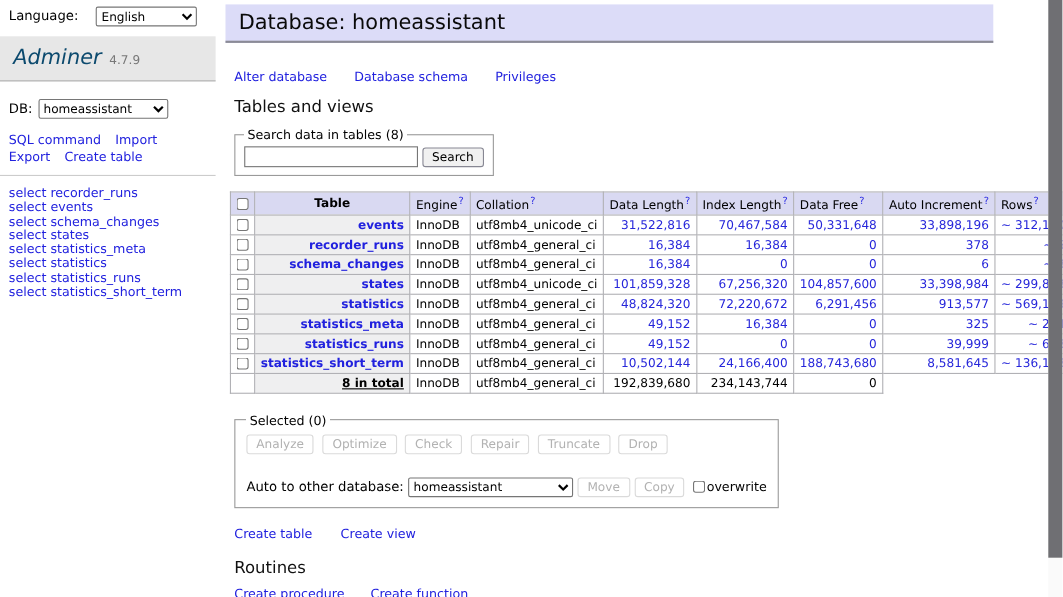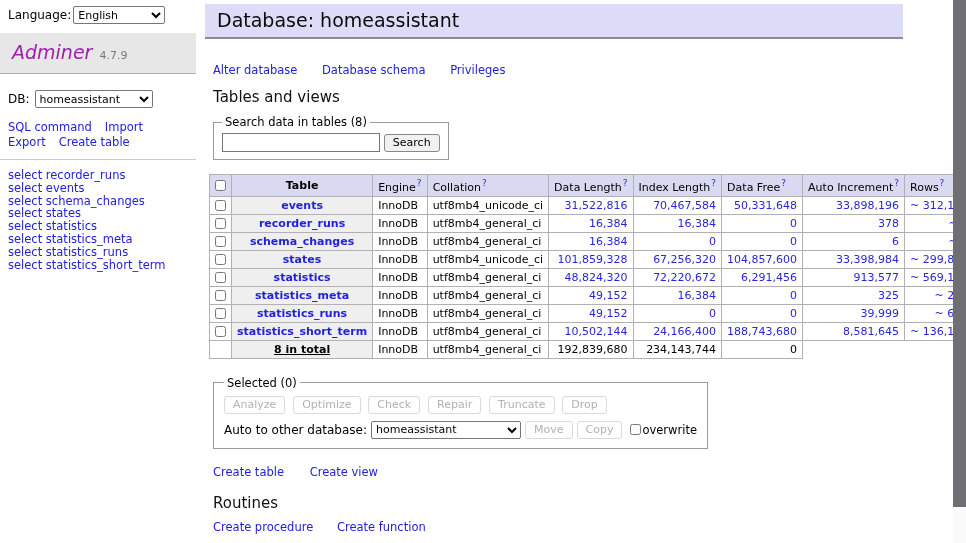--- a/index.html
+++ b/index.html
@@ -7,21 +7,21 @@
   body {
     width:966px; height:543px; position:relative; overflow:hidden;
     background:#fff; font-family:"DejaVu Sans","Liberation Sans",sans-serif;
     font-size:12px; color:#000;
   }
   a { color:#2121de; text-decoration:none; cursor:pointer; }
 
   
   #sidebar { position:absolute; left:0; top:0; width:196px; height:543px; }
   .lang-row { padding:6px 0 0 8px; font-size:12px; }
-  .lang-row select { margin-left:2px; }
+  .lang-row select { margin-left:16px; }
   select {
     font-family:inherit; font-size:11px; height:18px; border:1px solid #767676;
     background:#fff; border-radius:2px;
   }
   .logo-bar {
     margin-top:9px; background:#e7e7e7; border-bottom:1px solid #b0b0b0;
     padding:8px 0 10px 12px;
   }
   .logo-bar .appname { font-style:italic; font-size:19px; color:#787878; }
   .logo-bar .version { font-size:11px; color:#787878; margin-left:7px; }
@@ -61,41 +61,41 @@
   fieldset { border:1px solid #9a9a9a; margin:0; padding:4px 8px 7px; width:fit-content; }
   legend { font-size:11.5px; padding:0 3px; }
   .search-fieldset { margin:10px 0 0 17px; }
   .search-input { width:158px; height:19px; border:1px solid #767676; font-family:inherit; font-size:11px; padding:1px 3px; }
 
   
   table { border-collapse:collapse; margin:14px 0 0 13px; }
   td,th { border:1px solid #b1b1b5; font-size:11px; line-height:13px; padding:2px 5px; white-space:nowrap; }
   thead th { background:#d9d9f2; font-weight:normal; text-align:left; }
   thead th.c-name-h { font-weight:bold; text-align:center; }
-  tbody th { background:#efeff0; text-align:center; font-weight:normal; }
+  tbody th { background:#efeff0; text-align:right; font-weight:normal; }
   .c-chk { width:22px; text-align:center; padding:1px 4px; }
   .c-name { width:117px; }
   .c-eng { width:41px; }
   .c-coll { width:96px; }
   .c-dlen { width:72px; }
   .c-ilen { width:71px; }
   .c-dfree { width:66px; }
   .c-ainc { width:79px; }
   .c-rows { width:57px; }
   .num { text-align:right; }
   .num a { color:#2626da; }
   a.tname { font-weight:bold; }
   .help { color:#2b2be2; font-size:9px; vertical-align:super; margin-left:1px; }
   .total-label { font-weight:bold;text-decoration:underline; }
   .plain { color:#000; }
   input[type="checkbox"] { width:11px; height:11px; margin:1px; vertical-align:middle; }
 
   
   .selected-fieldset { margin:17px 0 0 17px; padding:4px 10px 9px; }
-  .btn-row { margin:2px 0 7px; }
+  .btn-row { margin:2px 0 21px; }
   .btn-row .btn { margin-right:4px; }
   .move-row { font-size:12px; }
   .move-row select { width:150px; margin:0 4px 0 4px; vertical-align:middle; }
   .move-row .btn { margin-right:4px; vertical-align:middle; }
   .move-row .ow { margin-left:4px; font-size:11.5px; }
 
   .create-links { margin:16px 0 16px 17px; font-size:11.5px; }
   .create-links a { margin-right:22px; }
   .h-routines { margin:13px 0 0 17px; }
   .routine-links { margin:9px 0 0 17px; font-size:11.5px; }
@@ -106,37 +106,37 @@
   #scrollbar .thumb { width:13px; height:507px; background:#6f6f73; }
 </style>
 </head>
 <body>
 
 <div id="sidebar">
   <div class="lang-row">
     <span>Language:</span><select style="width:92px"><option>English</option></select>
   </div>
   <div class="logo-bar">
-    <a class="appname" style="color:#a21caf">Adminer</a><span class="version">4.7.9</span>
+    <a class="appname" style="color:#0c4a6e">Adminer</a><span class="version">4.7.9</span>
   </div>
   <div class="db-row">
     <span>DB:</span><select><option>homeassistant</option></select>
   </div>
   <p class="links-p">
     <a>SQL command</a><a>Import</a><br>
     <a>Export</a><a>Create table</a>
   </p>
   <hr class="sidebar-hr">
   <p class="tables-list">
     <a>select recorder_runs</a>
     <a>select events</a>
     <a>select schema_changes</a>
     <a>select states</a>
+    <a>select statistics_meta</a>
     <a>select statistics</a>
-    <a>select statistics_meta</a>
     <a>select statistics_runs</a>
     <a>select statistics_short_term</a>
   </p>
 </div>
 
 <div id="content">
 
   <h2 class="banner">Database: homeassistant</h2>
 
   <div class="actions">

